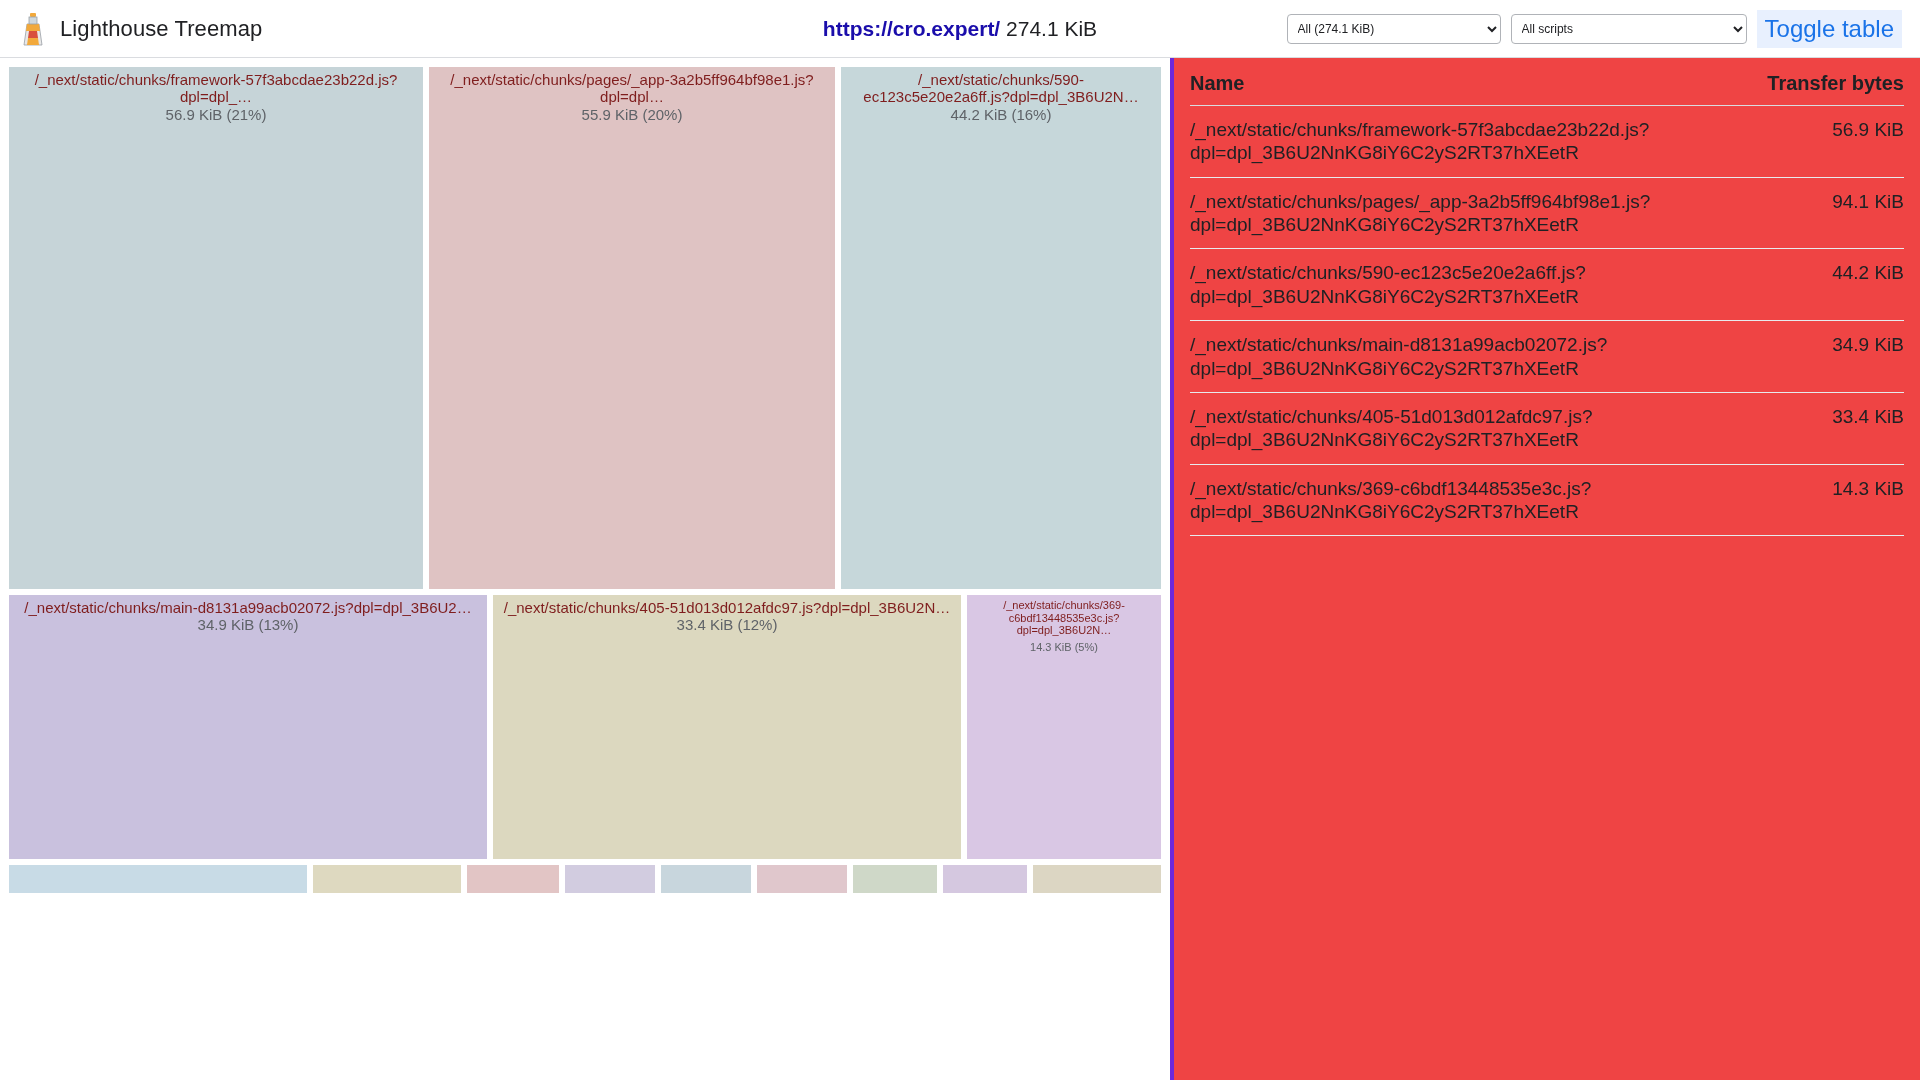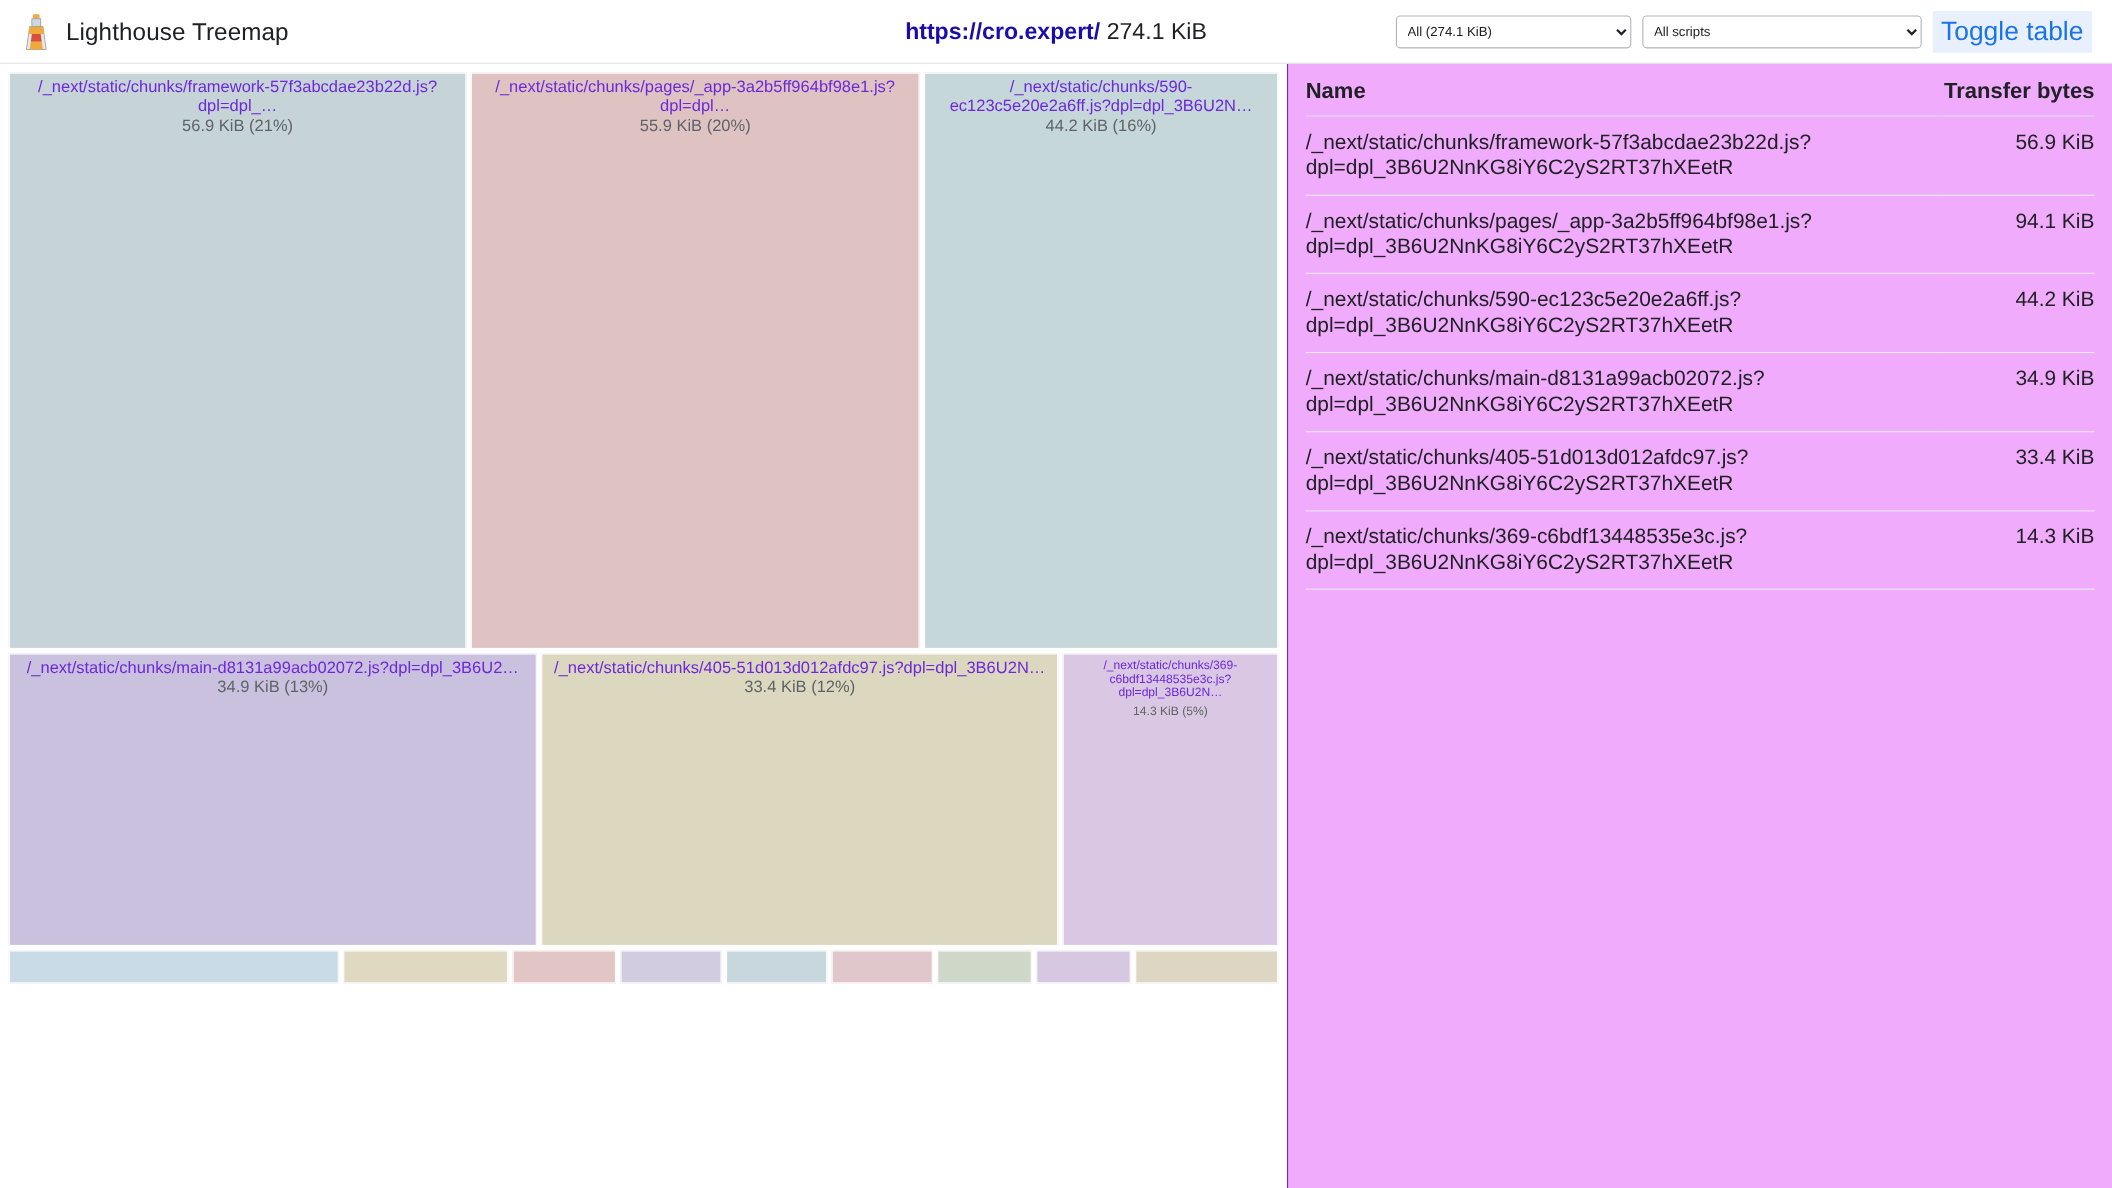--- a/index.html
+++ b/index.html
@@ -55,21 +55,21 @@
     font-family: "Liberation Sans", sans-serif;
     font-size: 12px;
     height: 30px;
     border: 1px solid #b0b3b8;
     border-radius: 4px;
     background: #fff;
     color: #202124;
     padding: 2px 6px;
   }
   #bundle-select { width: 214px; }
-  #script-select { width: 254px; }
+  #script-select { width: 236px; }
   .toggle-table {
     font-size: 24px;
     color: #1a73e8;
     background: #e8f0fe;
     border: none;
     padding: 5px 8px;
     cursor: pointer;
     font-family: "Liberation Sans", sans-serif;
   }
 
@@ -87,40 +87,40 @@
   .node {
     position: absolute;
     border: 1px solid #ffffff;
     overflow: hidden;
     padding-top: 4px;
     text-align: center;
     cursor: pointer;
   }
   .node .label {
     font-size: 15px;
-    color: #6d28d9;
+    color: #7f1d1d;
     line-height: 1.15;
     padding: 0 4px;
     display: block;
     white-space: normal;
     word-break: break-word;
   }
   .node .sub {
     font-size: 15px;
     color: #5f6368;
   }
   .node.small .label { font-size: 11px; }
   .node.small .sub { font-size: 11px; }
 
   
   .table-panel {
     flex: 1 1 auto;
-    border-left: 1px solid #6d28d9;
-    overflow: hidden;
-    background: #f0abfc;
+    border-left: 4px solid #6d28d9;
+    overflow: hidden;
+    background: #ef4444;
     padding: 0 16px;
   }
   table.data-table {
     width: 100%;
     border-collapse: collapse;
     font-size: 19px;
     color: #202124;
   }
   table.data-table th {
     text-align: left;

